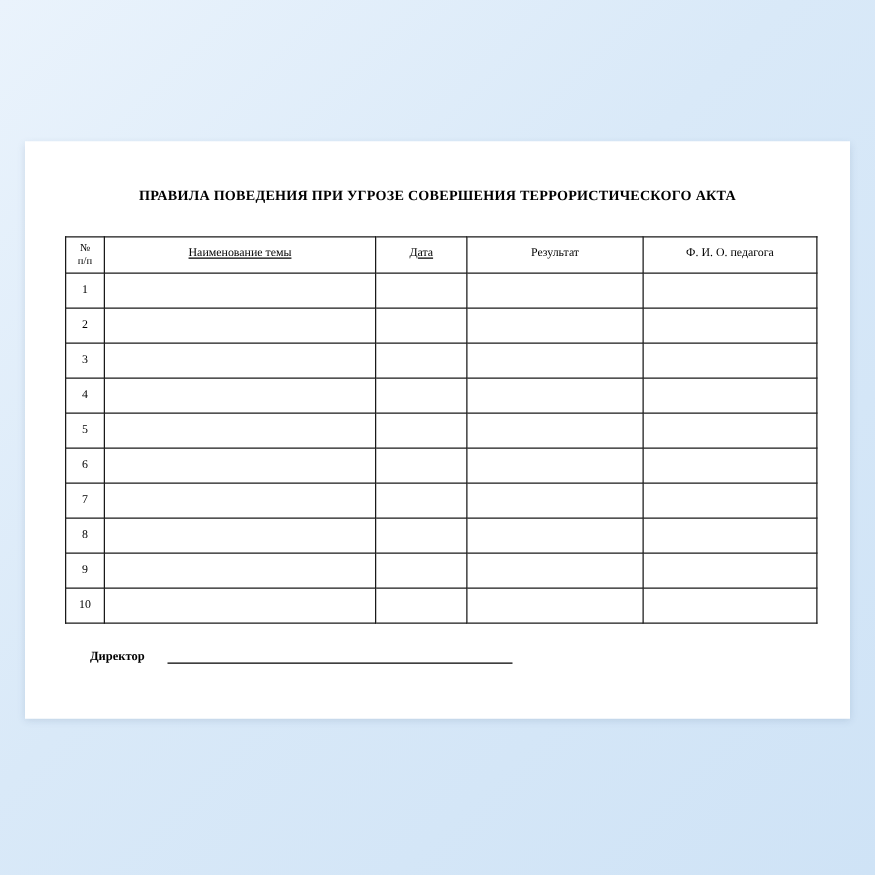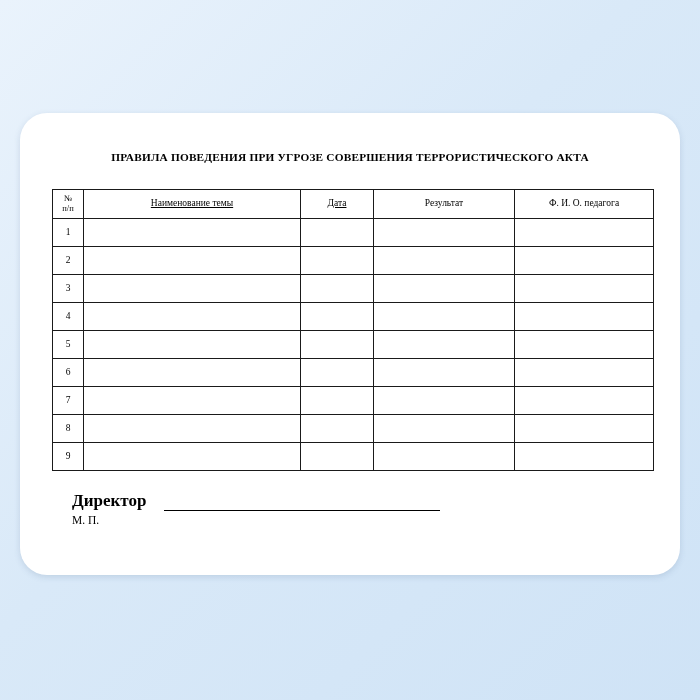--- a/index.html
+++ b/index.html
@@ -14,21 +14,20 @@
     overflow: hidden;
   }
   .page-wrap {
     position: absolute;
     left: 20px;
     top: 113px;
     width: 660px;
     height: 462px;
     background: #ffffff;
     box-shadow: 0 2px 6px rgba(70,100,140,0.18);
-    border-radius: 27px;
   }
   .doc-title {
     text-align: center;
     font-family: "Liberation Serif", serif;
     font-weight: bold;
     font-size: 11.3px;
     letter-spacing: 0.2px;
     color: #000;
     margin-top: 38px;
     margin-bottom: 0;
@@ -80,21 +79,21 @@
     display: flex;
     flex-direction: column;
   }
   .director-row {
     display: flex;
     align-items: flex-end;
   }
   .director-label {
     font-family: "Liberation Serif", serif;
     font-weight: bold;
-    font-size: 17px;
+    font-size: 10px;
     color: #000;
   }
   .director-line {
     display: inline-block;
     width: 276px;
     border-bottom: 1px solid #000;
     margin-left: 18px;
     height: 11px;
   }
   .mp-label {
@@ -182,25 +181,31 @@
           <td></td>
           <td></td>
         </tr>
         <tr>
           <td class="cell-num">9</td>
           <td></td>
           <td></td>
           <td></td>
           <td></td>
         </tr>
+        <tr>
+          <td class="cell-num">10</td>
+          <td></td>
+          <td></td>
+          <td></td>
+          <td></td>
+        </tr>
       </tbody>
     </table>
   </div>
 
   <div class="footer-area">
     <div class="director-row">
       <span class="director-label">Директор</span>
       <span class="director-line"></span>
     </div>
-    <div class="mp-label">М. П.</div>
   </div>
 
 </div>
 
 </body></html>

